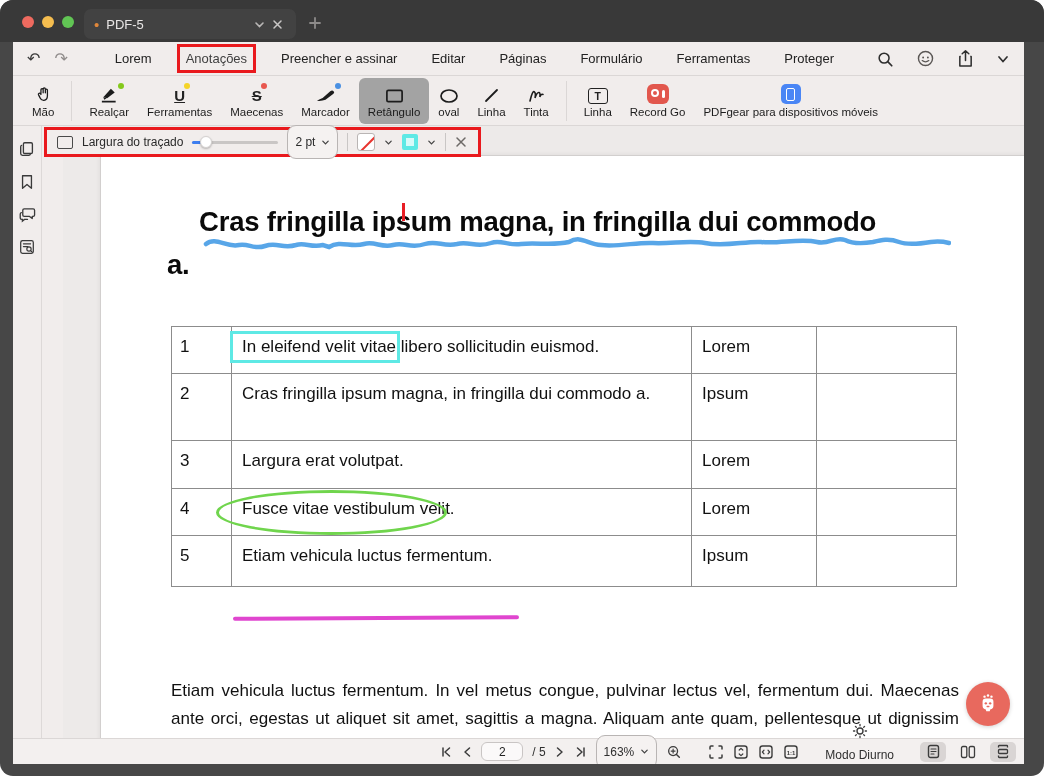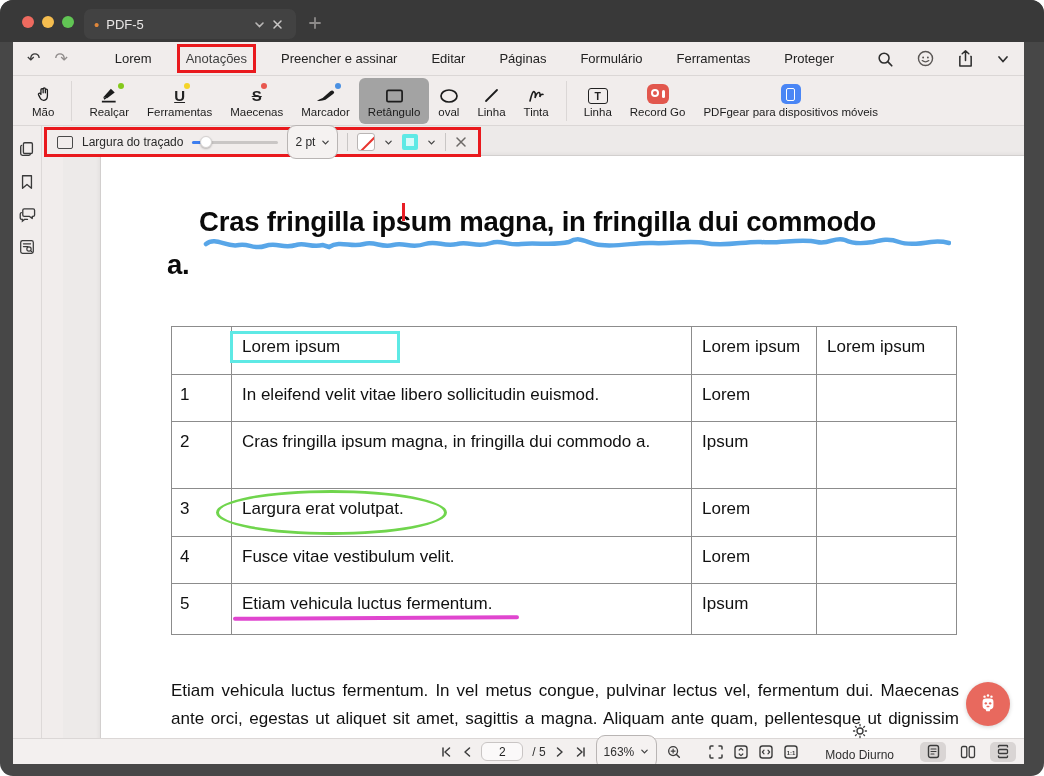--- a/index.html
+++ b/index.html
@@ -329,26 +329,20 @@
         </svg>
 
         <table id="doc-table">
           <colgroup>
               <col style="width:60px">
               <col style="width:460px">
               <col style="width:125px">
               <col style="width:140px">
             </colgroup>
           <tbody>
-              <tr style="height:48px">
-            <td class="num"></td>
-            <td>Lorem ipsum</td>
-            <td>Lorem ipsum</td>
-            <td>Lorem ipsum</td>
-          </tr>
           <tr style="height:47px">
             <td class="num">1</td>
             <td>In eleifend velit vitae libero sollicitudin euismod.</td>
             <td>Lorem</td>
             <td></td>
           </tr>
           <tr style="height:67px">
             <td class="num">2</td>
             <td>Cras fringilla ipsum magna, in fringilla dui commodo a.</td>
             <td>Ipsum</td>

